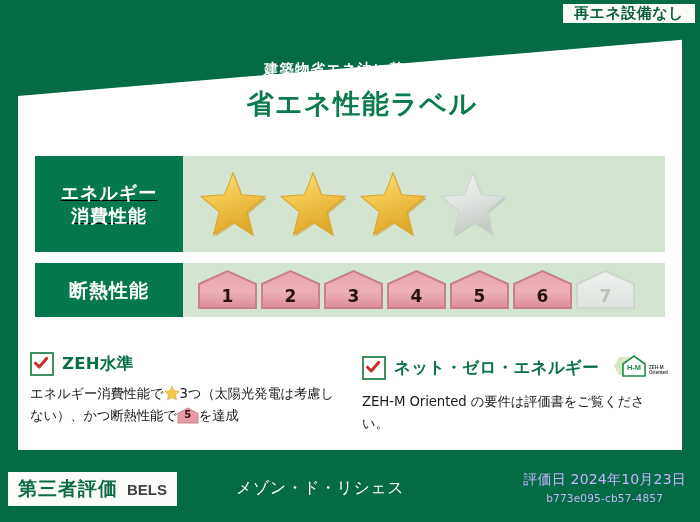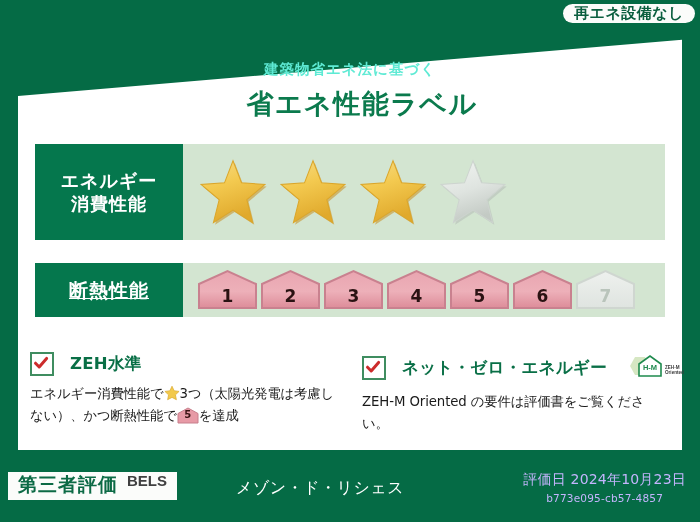--- a/index.html
+++ b/index.html
@@ -19,46 +19,46 @@
   }
 
   
   .tag{
     position:absolute;background:#fbfcfa;
     color:#0b5f3f;font-weight:bold;letter-spacing:.5px;
     display:flex;align-items:center;justify-content:center;
     font-size:15px;white-space:nowrap;
   }
   .tag-left{left:5px;top:4px;width:120px;height:31px;}
-  .tag-right{right:5px;top:4px;width:132px;height:19px;border-radius:12px;}
+  .tag-right{right:5px;top:4px;width:132px;height:19px;}
 
   
   .title-wrap{position:absolute;left:0;top:60px;width:700px;text-align:center;}
   .title-sub{
-    color:#5eead4;font-size:14.5px;font-weight:bold;letter-spacing:1px;
+    color:#ffffff;font-size:14.5px;font-weight:bold;letter-spacing:1px;
   }
   .title-main{
     color:#0b7a4d;font-size:27px;font-weight:bold;letter-spacing:1.5px;
     margin-top:7px;
     padding-left:24px;
   }
 
   
   .row{position:absolute;display:flex;align-items:stretch;}
-  .row-energy{left:35px;top:144px;width:630px;height:96px;}
+  .row-energy{left:35px;top:156px;width:630px;height:96px;text-decoration:underline;}
   .row-insul {left:35px;top:263px;width:630px;height:54px;}
 
   .row-label{
     background:#05774d;color:#ffffff;font-weight:bold;
     display:flex;flex-direction:column;align-items:center;justify-content:center;
     text-align:center;line-height:1.28;flex:0 0 148px;
     letter-spacing:1px;
   }
   .row-energy .row-label{font-size:18px;}
-  .row-insul  .row-label{font-size:19px;text-decoration:underline;}
+  .row-insul  .row-label{font-size:19px;}
 
   .row-value{
     background:#d3e5d1;flex:1;display:flex;align-items:center;
     padding-left:14px;
   }
 
   
   .stars{display:flex;align-items:center;gap:8px;}
   .star{width:72px;height:68px;display:block;}
 
@@ -68,21 +68,21 @@
   .chip svg{display:block;width:100%;height:100%;}
   .chip span{
     position:absolute;left:0;right:0;bottom:4px;text-align:center;
     font-size:17px;font-weight:bold;color:#2a1212;
   }
   .chip.off span{color:#b9c4bb;}
 
   
   .notes{position:absolute;left:30px;top:352px;width:640px;display:flex;gap:24px;}
   .note{width:308px;}
-  .note-head{display:flex;align-items:center;gap:16px;}
+  .note-head{display:flex;align-items:center;gap:8px;}
   .cbox{
     width:20px;height:20px;flex:0 0 20px;border:2px solid #3f8d60;
     background:#fff;position:relative;
   }
   .cbox svg{position:absolute;left:1px;top:1px;}
   .note-title{
     color:#096f46;font-weight:bold;font-size:16.5px;white-space:nowrap;
     letter-spacing:.3px;
   }
   .note-body{
@@ -95,22 +95,22 @@
   }
   .inline-chip span{
     position:absolute;left:0;right:0;bottom:0px;text-align:center;
     font-size:10px;font-weight:bold;color:#3a1414;
   }
   .zehm-logo{display:inline-block;vertical-align:-9px;margin-left:4px;}
 
   
   .footer{position:absolute;left:0;bottom:0;width:700px;height:57px;}
   .bels{
-    position:absolute;left:8px;top:7px;height:28px;background:#fbfcfa;
-    display:flex;padding:0 10px;gap:9px;
+    position:absolute;left:8px;top:7px;height:34px;background:#fbfcfa;
+    display:flex;align-items:center;padding:0 10px;gap:9px;
   }
   .bels-jp{color:#0c6a45;font-weight:bold;font-size:19px;letter-spacing:1px;}
   .bels-en{
     color:#404040;font-weight:bold;font-size:15px;letter-spacing:0px;
     font-family:"Liberation Sans",sans-serif;
   }
   .bldg{
     position:absolute;left:236px;top:13px;color:#ffffff;font-size:16px;
     letter-spacing:.5px;
   }

